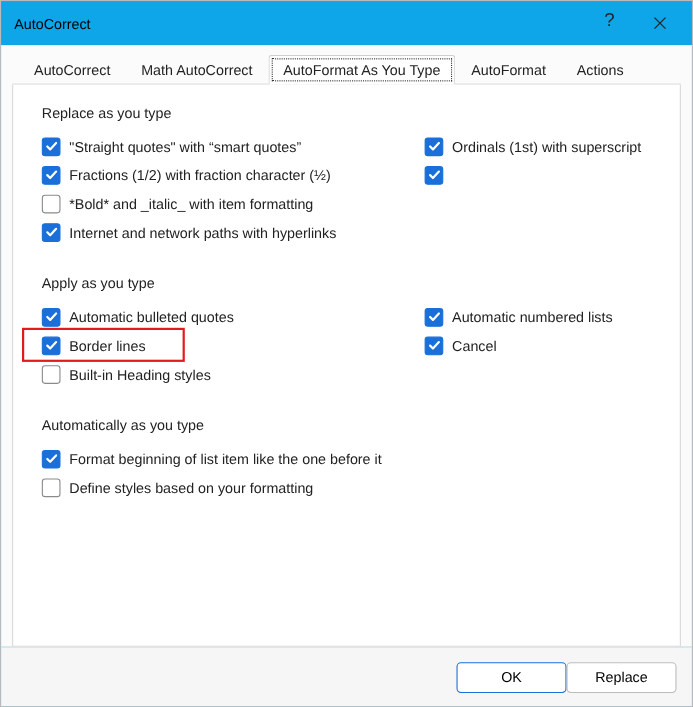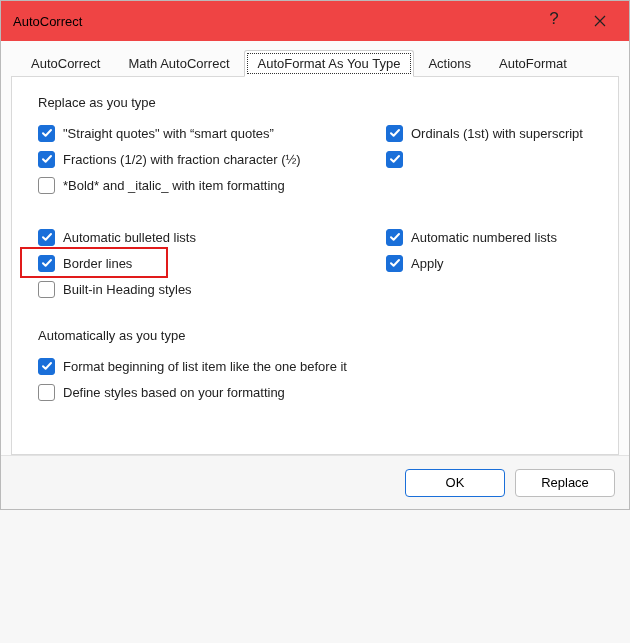--- a/index.html
+++ b/index.html
@@ -5,22 +5,22 @@
   * { box-sizing: border-box; }
   html, body {
     margin: 0; padding: 0;
     width: 630px; height: 643px;
     font-family: "Segoe UI", Arial, sans-serif;
     font-size: 13px;
     background: #f7f7f7;
     color: #000;
   }
   .window {
-    width: 630px; height: 510px;
-    background: #ef4444;
+    width: 630px; height: 643px;
+    background: #0ea5e9;
     border: 1px solid #bababa;
     display: flex;
     flex-direction: column;
   }
   .titlebar {
     height: 40px;
     display: flex;
     align-items: center;
     padding: 0 6px 0 12px;
     font-size: 13px;
@@ -120,21 +120,20 @@
     pointer-events: none;
   }
   .footer {
     height: 54px;
     border-top: 1px solid #e2e2e2;
     background: #f6f6f6;
     display: flex;
     align-items: center;
     justify-content: flex-end;
     padding-right: 14px;
-    gap: 10px;
   }
   .btn {
     min-width: 100px;
     height: 28px;
     border: 1px solid #bdbdbd;
     background: #ffffff;
     border-radius: 4px;
     font-size: 13px;
     display: flex; align-items: center; justify-content: center;
     cursor: default;
@@ -157,22 +156,22 @@
         </svg>
     </div>
   </div>
 
   <div class="body">
 
     <div class="tab-strip">
       <div class="tab">AutoCorrect</div>
       <div class="tab">Math AutoCorrect</div>
       <div class="tab active">AutoFormat As You Type</div>
+      <div class="tab">AutoFormat</div>
       <div class="tab">Actions</div>
-      <div class="tab">AutoFormat</div>
     </div>
 
     <div class="tab-panel">
 
       <div class="group">
         <div class="group-title">Replace as you type</div>
         <div class="cols">
           <div class="col-left">
             <div class="chk-row">
                 <span class="chk checked">
@@ -187,20 +186,28 @@
                   <svg viewBox="0 0 12 12">
                     <path d="M2 6.2 L4.6 8.8 L10 3" stroke="#fff" stroke-width="2" fill="none" stroke-linecap="round" stroke-linejoin="round"></path>
                   </svg>
                 </span>
                 <span class="chk-label">Fractions (1/2) with fraction character (½)</span>
               </div>
             <div class="chk-row">
                 <span class="chk"></span>
                 <span class="chk-label">*Bold* and _italic_ with item formatting</span>
               </div>
+            <div class="chk-row">
+                <span class="chk checked">
+                  <svg viewBox="0 0 12 12">
+                    <path d="M2 6.2 L4.6 8.8 L10 3" stroke="#fff" stroke-width="2" fill="none" stroke-linecap="round" stroke-linejoin="round"></path>
+                  </svg>
+                </span>
+                <span class="chk-label">Internet and network paths with hyperlinks</span>
+              </div>
           </div>
           <div class="col-right">
             <div class="chk-row">
                 <span class="chk checked">
                   <svg viewBox="0 0 12 12">
                     <path d="M2 6.2 L4.6 8.8 L10 3" stroke="#fff" stroke-width="2" fill="none" stroke-linecap="round" stroke-linejoin="round"></path>
                   </svg>
                 </span>
                 <span class="chk-label">Ordinals (1st) with superscript</span>
               </div>
@@ -209,29 +216,30 @@
                   <svg viewBox="0 0 12 12">
                     <path d="M2 6.2 L4.6 8.8 L10 3" stroke="#fff" stroke-width="2" fill="none" stroke-linecap="round" stroke-linejoin="round"></path>
                   </svg>
                 </span>
               </div>
           </div>
         </div>
       </div>
 
       <div class="group">
+        <div class="group-title">Apply as you type</div>
         <div class="cols">
           <div class="col-left">
             <div class="chk-row">
                 <span class="chk checked">
                   <svg viewBox="0 0 12 12">
                     <path d="M2 6.2 L4.6 8.8 L10 3" stroke="#fff" stroke-width="2" fill="none" stroke-linecap="round" stroke-linejoin="round"></path>
                   </svg>
                 </span>
-                <span class="chk-label">Automatic bulleted lists</span>
+                <span class="chk-label">Automatic bulleted quotes</span>
               </div>
             <div class="chk-row highlight-box">
                 <span class="chk checked">
                   <svg viewBox="0 0 12 12">
                     <path d="M2 6.2 L4.6 8.8 L10 3" stroke="#fff" stroke-width="2" fill="none" stroke-linecap="round" stroke-linejoin="round"></path>
                   </svg>
                 </span>
                 <span class="chk-label">Border lines</span>
               </div>
             <div class="chk-row">
@@ -247,21 +255,21 @@
                   </svg>
                 </span>
                 <span class="chk-label">Automatic numbered lists</span>
               </div>
             <div class="chk-row">
                 <span class="chk checked">
                   <svg viewBox="0 0 12 12">
                     <path d="M2 6.2 L4.6 8.8 L10 3" stroke="#fff" stroke-width="2" fill="none" stroke-linecap="round" stroke-linejoin="round"></path>
                   </svg>
                 </span>
-                <span class="chk-label">Apply</span>
+                <span class="chk-label">Cancel</span>
               </div>
           </div>
         </div>
       </div>
 
       <div class="group">
         <div class="group-title">Automatically as you type</div>
         <div class="cols">
           <div class="col-left" style="width:100%;">
             <div class="chk-row">

